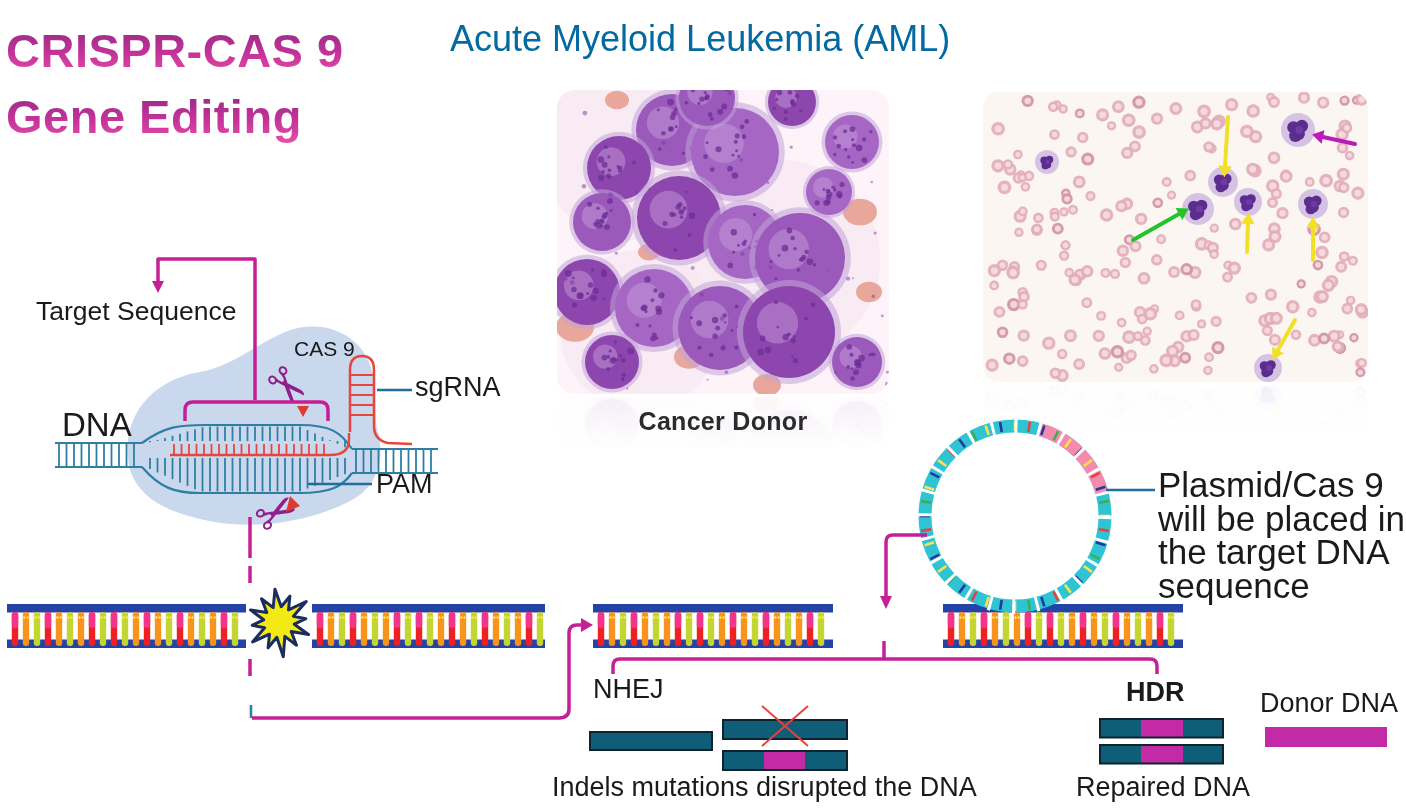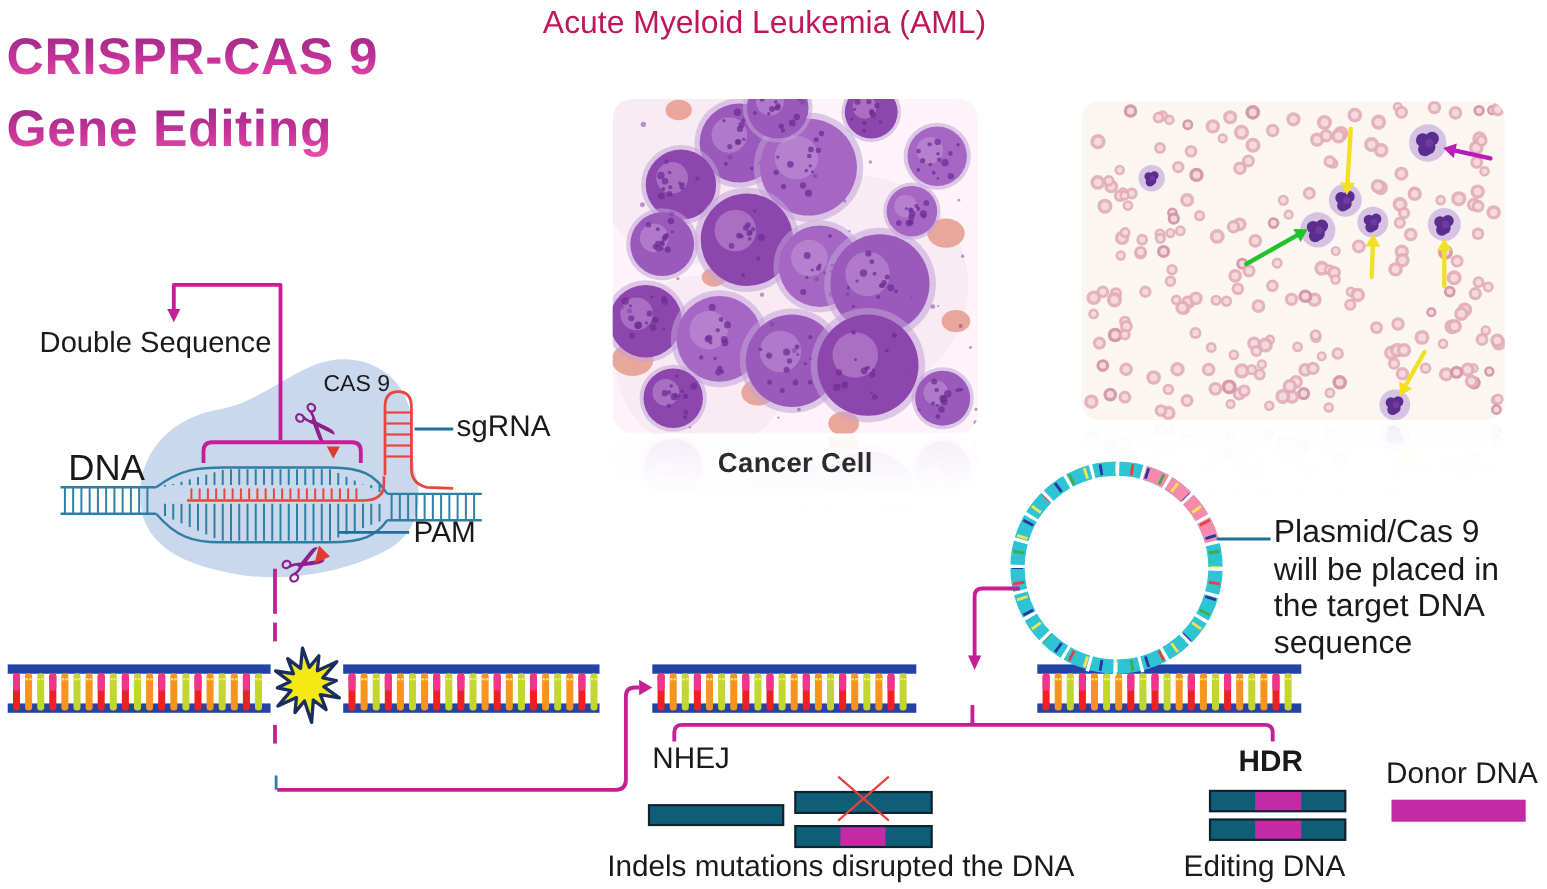--- a/index.html
+++ b/index.html
@@ -3,23 +3,23 @@
 <meta charset="utf-8">
 <style>
   html,body{margin:0;padding:0;background:#fff;}
   .canvas{position:relative;width:1406px;height:808px;background:#fff;overflow:hidden;
           font-family:"Liberation Sans",sans-serif;}
   svg.art{position:absolute;left:0;top:0;}
   .lbl{position:absolute;color:#1a1a1a;white-space:nowrap;line-height:1.15;}
   .title{left:6px;top:18px;width:412px;text-align:left;font-size:47px;font-weight:600;letter-spacing:.5px;}
   .t-line{display:block;background:linear-gradient(180deg,#8e2780 6%,#c5339a 55%,#ee54a8 96%);
           -webkit-background-clip:text;background-clip:text;color:transparent;line-height:66px;}
-  .heading{left:450px;top:5px;width:490px;text-align:center;font-size:29px;color:#be185d;}
+  .heading{left:450px;top:18px;width:490px;text-align:center;font-size:36px;color:#0369a1;}
   .panel-label{font-weight:700;font-size:25px;color:#2b2b2b;text-align:center;letter-spacing:.3px;}
-  .note{left:1158px;top:468px;font-size:29px;line-height:33.5px;}
+  .note{left:1158px;top:468px;font-size:35px;line-height:33.5px;}
   .small{font-size:21px;}
   .cap{font-size:27px;}
 </style>
 </head>
 <body>
 
 <div class="canvas">
 
 <svg id="art" class="art" width="1406" height="808" viewBox="0 0 1406 808">
   <defs id="defs">
@@ -1329,35 +1329,35 @@
         <rect x="1265" y="727" width="122" height="20" fill="#c32aa5"></rect>
       </g>
 </svg>
 
 <div class="lbl title">
   <span class="t-line">CRISPR-CAS 9</span>
   <span class="t-line">Gene Editing</span>
 </div>
 <div class="lbl heading">Acute Myeloid Leukemia (AML)</div>
 
-<div class="lbl panel-label" style="left:557px;top:407px;width:332px;">Cancer Cell</div>
+<div class="lbl panel-label" style="left:557px;top:407px;width:332px;">Cancer Donor</div>
 
-<div class="lbl" style="left:36px;top:296px;font-size:26.5px;">Double Sequence</div>
+<div class="lbl" style="left:36px;top:296px;font-size:26.5px;">Target Sequence</div>
 <div class="lbl small" style="left:294px;top:337px;">CAS 9</div>
 <div class="lbl cap" style="left:415px;top:372px;">sgRNA</div>
 <div class="lbl" style="left:62px;top:406px;font-size:33px;">DNA</div>
 <div class="lbl cap" style="left:376px;top:469px;">PAM</div>
 
 
 <div class="lbl note">
   <div>Plasmid/Cas 9</div>
   <div>will be placed in</div>
   <div>the target DNA</div>
   <div>sequence</div>
 </div>
 
 <div class="lbl cap" style="left:593px;top:674px;">NHEJ</div>
 <div class="lbl cap" style="left:1126px;top:677px;font-weight:bold;">HDR</div>
 <div class="lbl cap" style="left:1260px;top:688px;">Donor DNA</div>
 <div class="lbl cap" style="left:552px;top:772px;">Indels mutations disrupted the DNA</div>
-<div class="lbl cap" style="left:1076px;top:772px;">Editing DNA</div>
+<div class="lbl cap" style="left:1076px;top:772px;">Repaired DNA</div>
 
 </div>
 
 </body></html>

